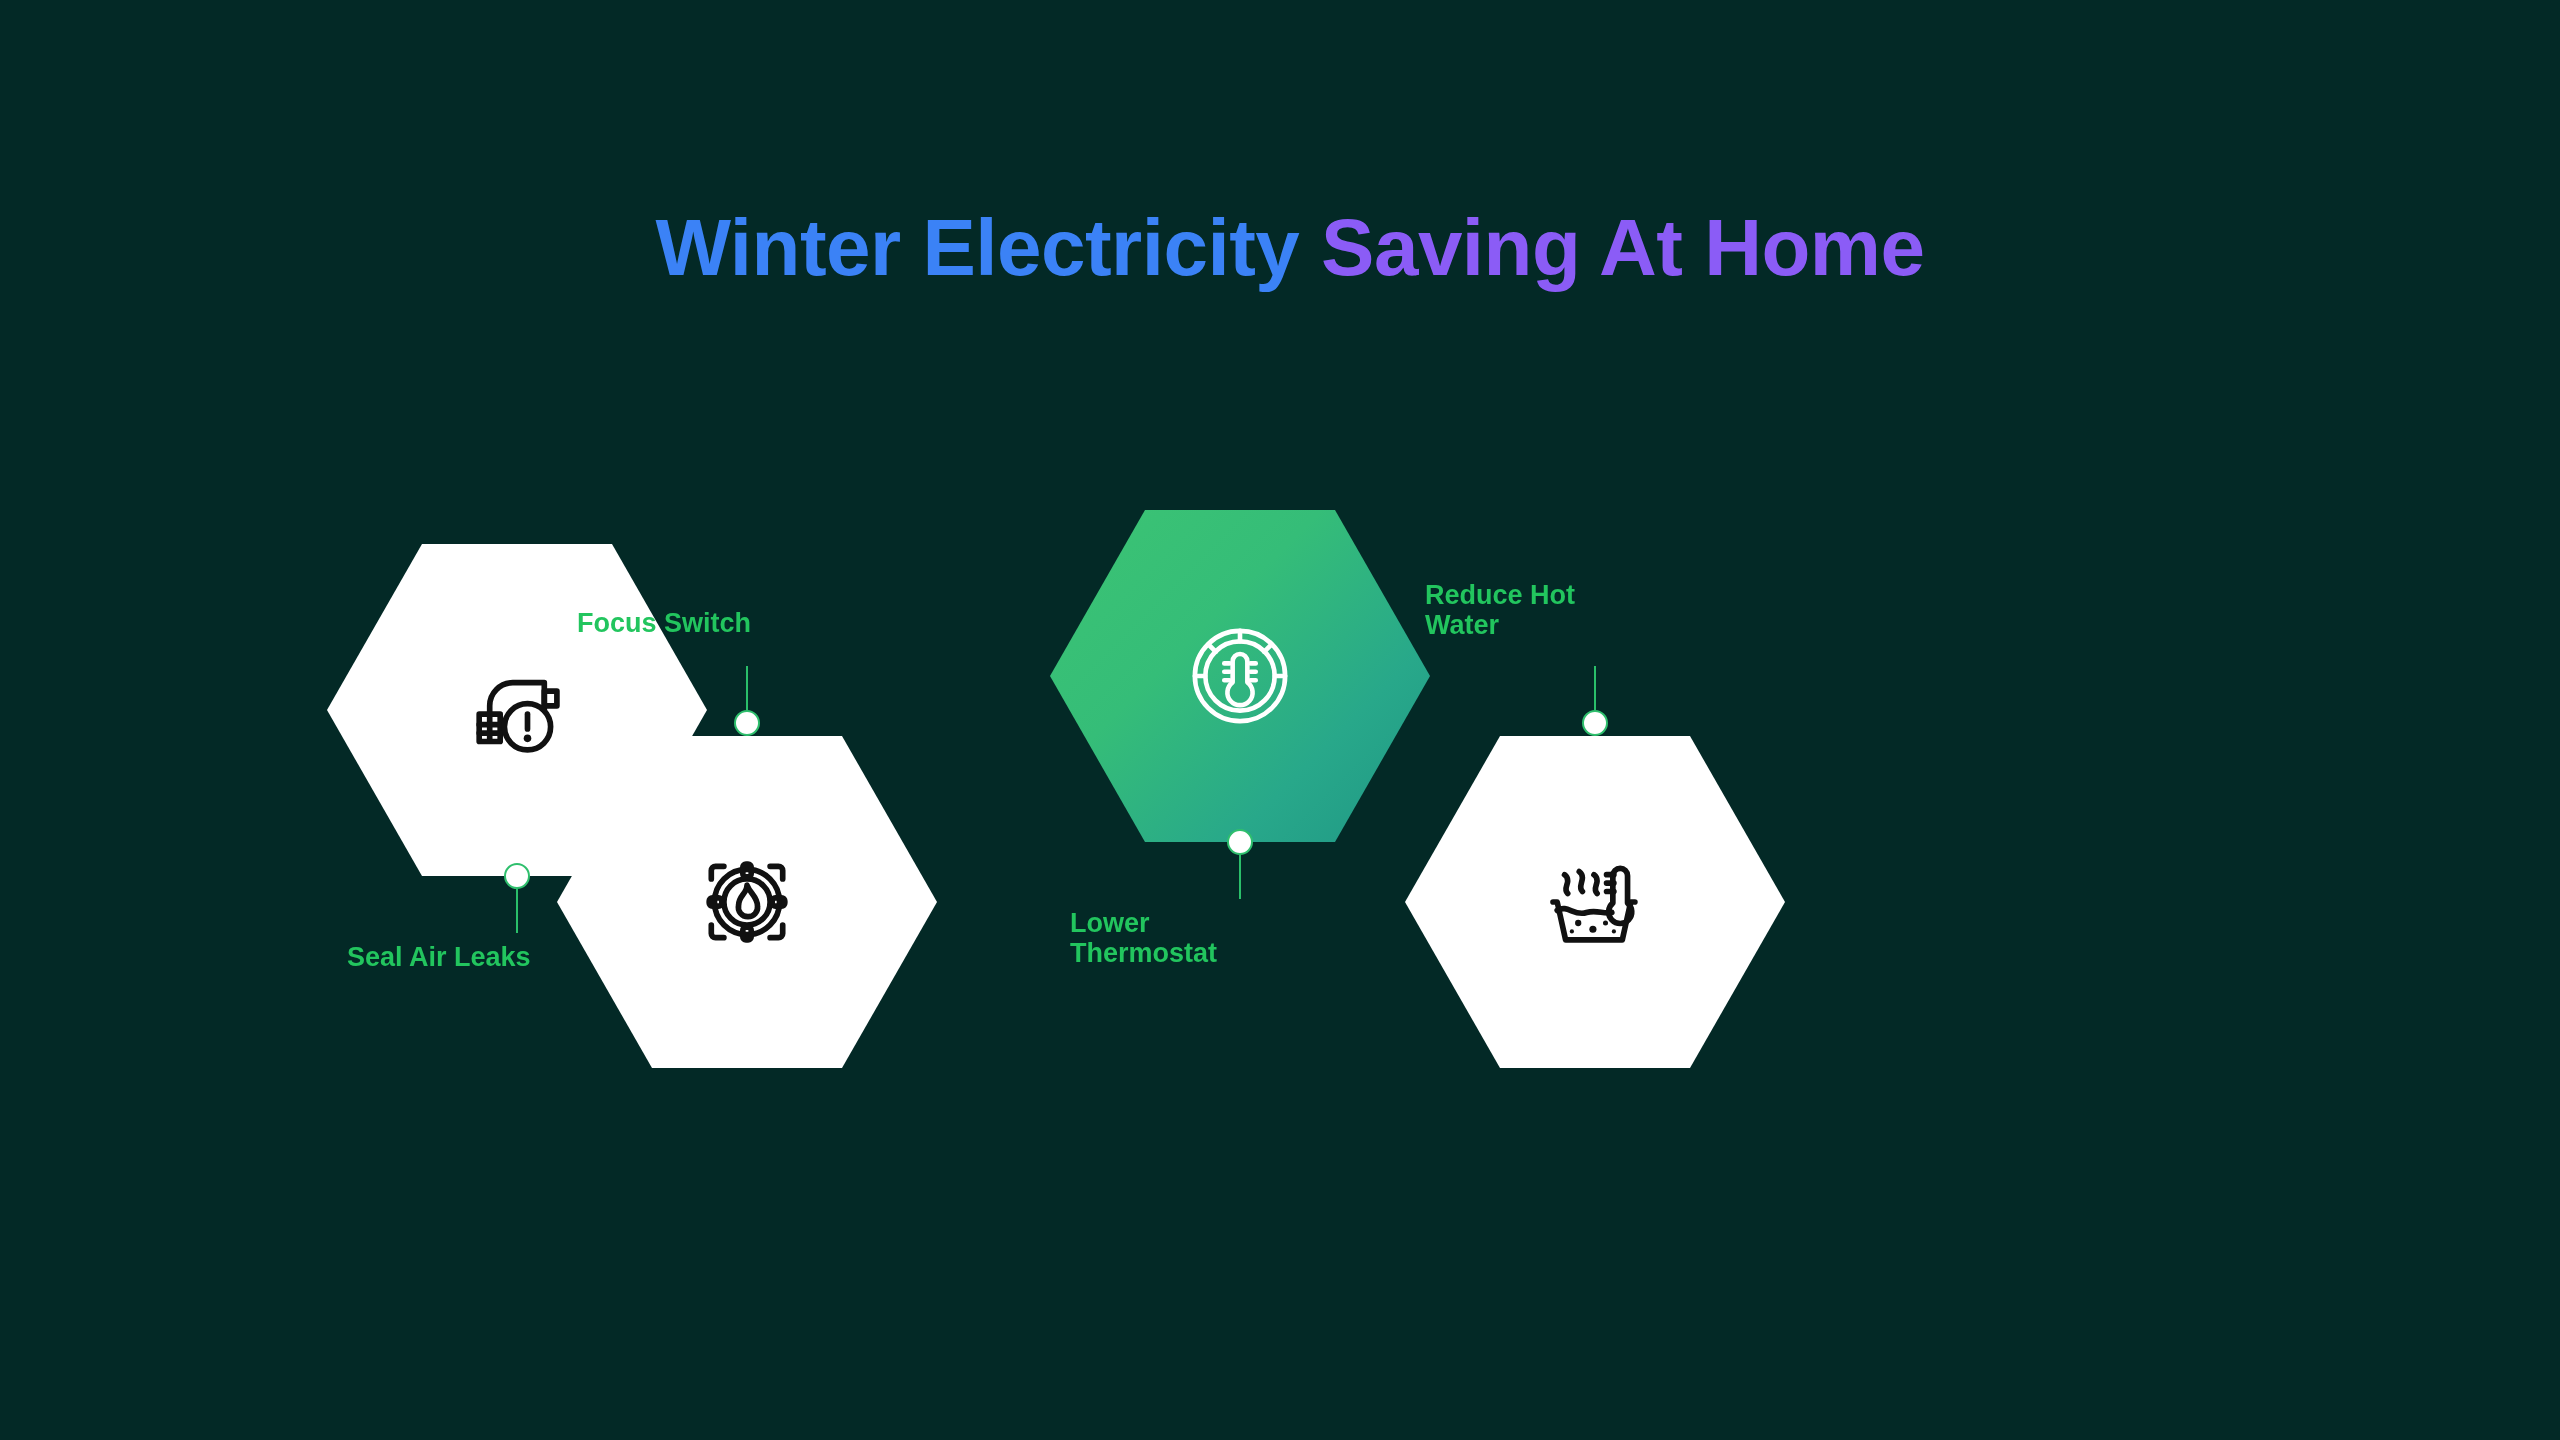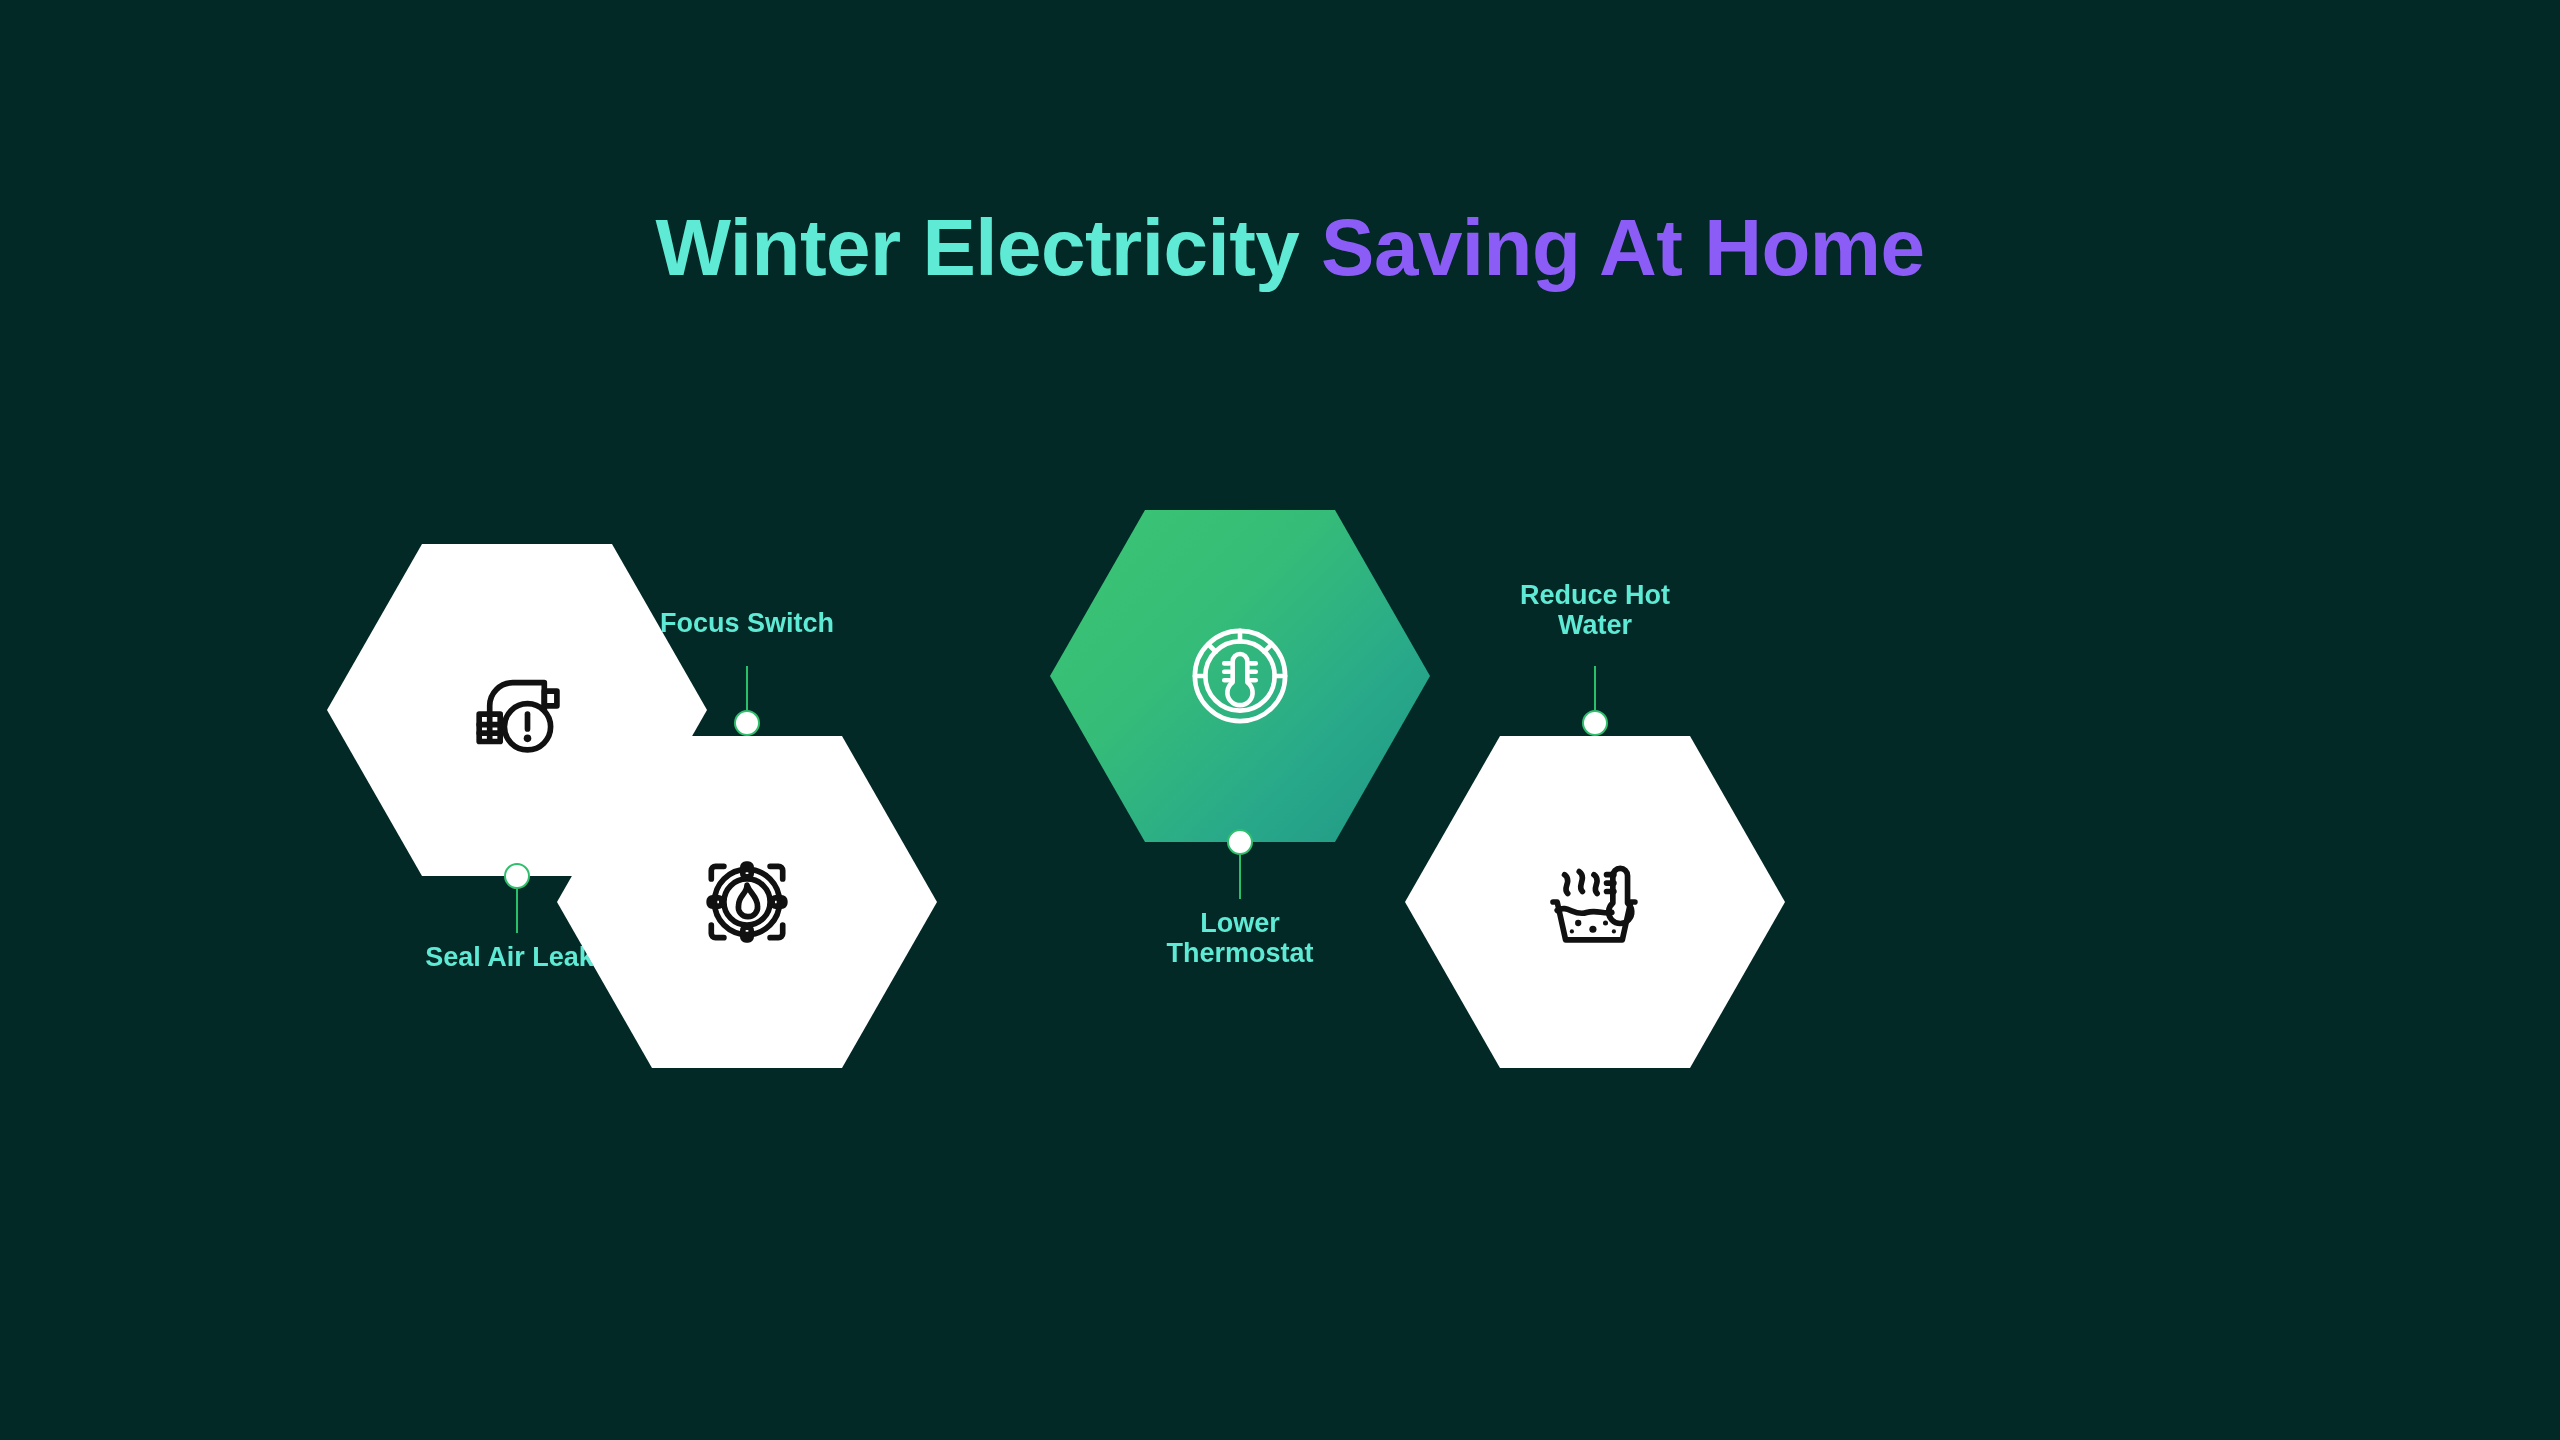--- a/index.html
+++ b/index.html
@@ -25,21 +25,21 @@
     width: 100%;
     text-align: center;
     white-space: nowrap;
   }
   .title {
     font-size: 80px;
     font-weight: bold;
     letter-spacing: -0.5px;
     line-height: 1;
   }
-  .title-accent { color: #5eead4; margin-left: 20px; }
+  .title-accent { color: #3b82f6; margin-left: 20px; }
   .title-plain  { color: #8b5cf6; }
 
   
   .stage {
     position: absolute;
     left: 0; top: 0;
     width: 2560px; height: 1440px;
   }
 
   .node {
@@ -90,22 +90,22 @@
     width: 2px;
     background: #2abf6a;
   }
 
   
   .label {
     position: absolute;
     left: 50%;
     transform: translateX(-50%);
     width: 340px;
-    text-align: center;
-    color: #5eead4;
+    text-align: left;
+    color: #22c55e;
     font-size: 27px;
     font-weight: bold;
     line-height: 1.12;
     white-space: pre-line;
   }
 </style>
 </head>
 <body style="background: rgb(3, 41, 38);">
 
 <div class="title-wrap">

